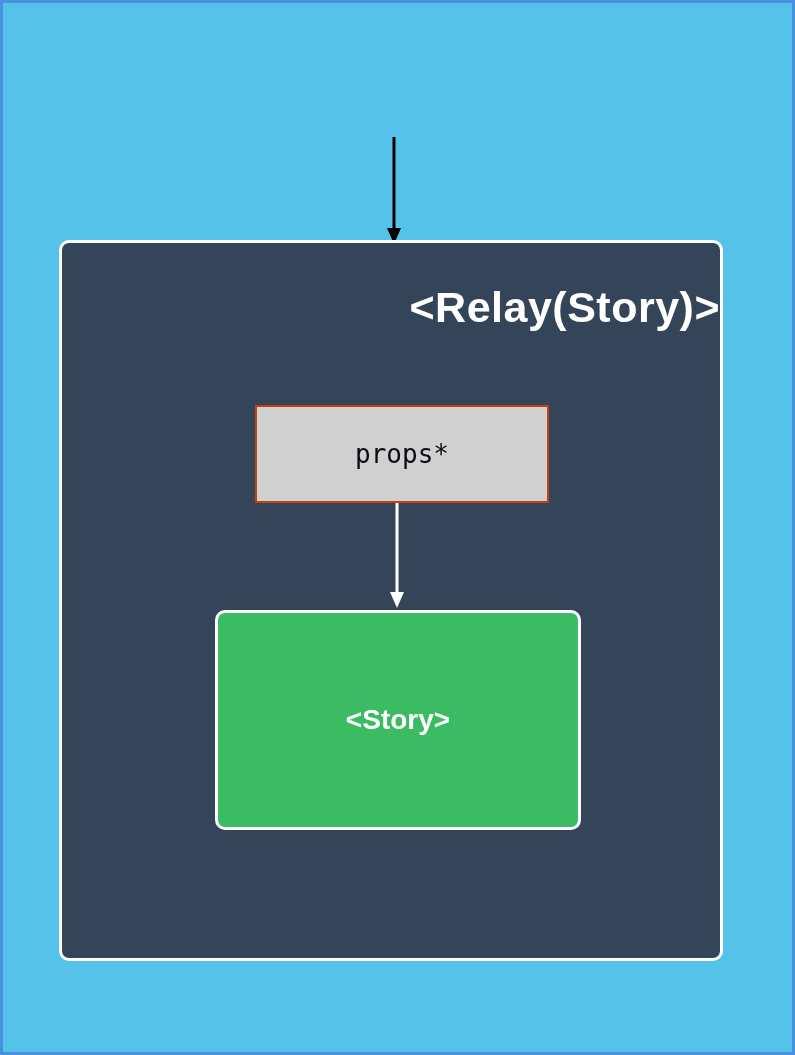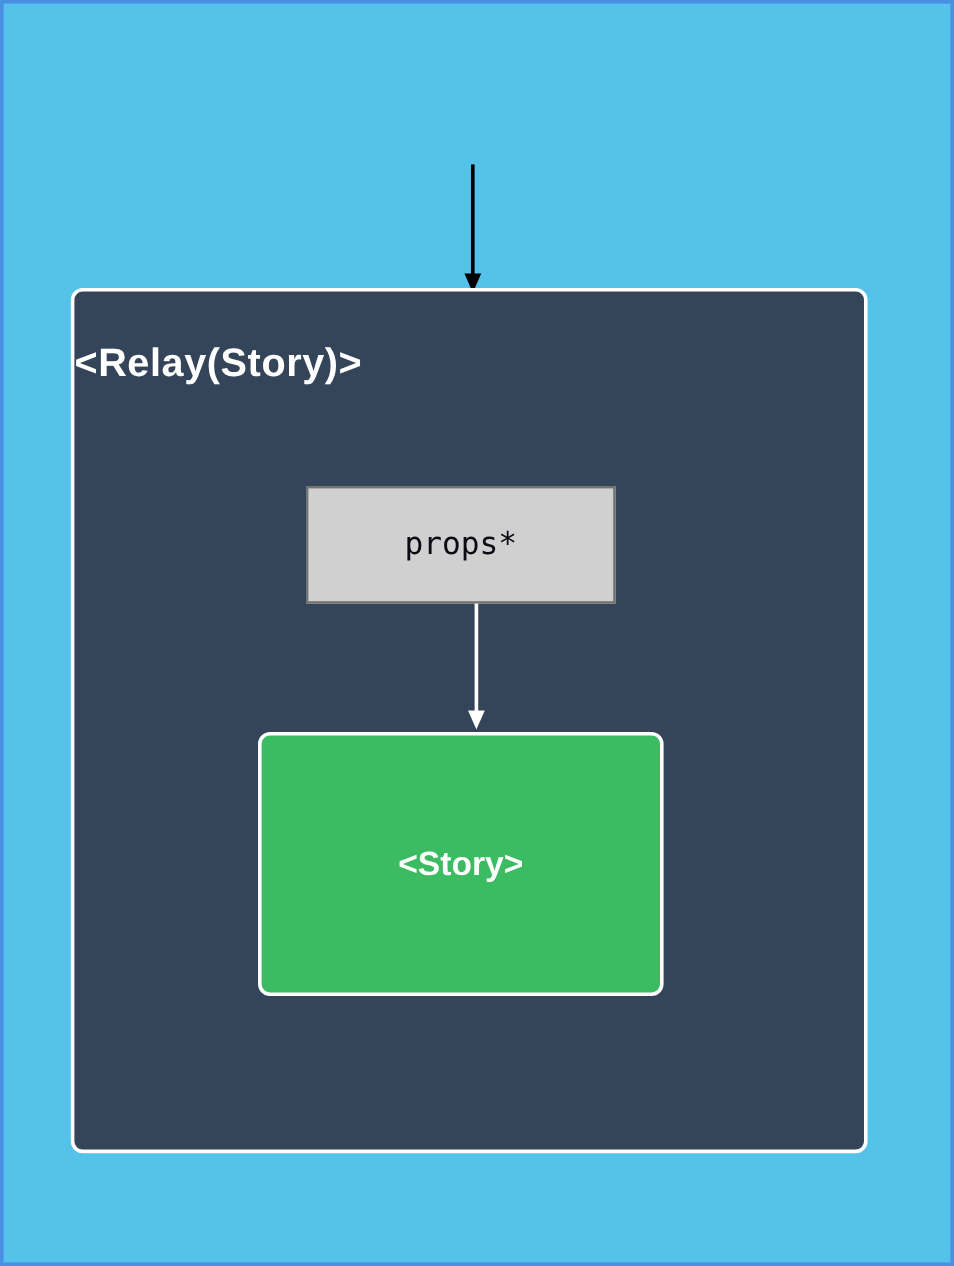--- a/index.html
+++ b/index.html
@@ -30,50 +30,50 @@
     font-size: 26px;
     color: #0b0b14;
   }
   .props-node {
     left: 265px; top: 48px;
     width: 248px; height: 86px;
     border: 2px solid var(--gray-border, #808080);
   }
   .props-star-node {
     left: 193px; top: 162px;   
-    width: 258px; height: 98px;
-    border: 2px solid #737373;
+    width: 294px; height: 98px;
+    border: 2px solid #c2410c;
   }
 
   
   .relay-container {
     position: absolute;
     left: 56px; top: 237px;
     width: 664px; height: 721px;
     box-sizing: border-box;
     background: var(--dark, #344459);
     border: 3px solid #ffffff;
     border-radius: 10px;
   }
   .relay-title {
     position: absolute;
     left: 0; top: 40px;
     width: 100%;
-    text-align: left;
+    text-align: right;
     color: #ffffff;
-    font-size: 33px;
+    font-size: 43px;
     font-weight: bold;
     letter-spacing: 0.5px;
   }
 
   
   .story-node {
     position: absolute;
     left: 153px; top: 367px;   
-    width: 338px; height: 220px;
+    width: 366px; height: 220px;
     box-sizing: border-box;
     background: var(--green, #3cbc62);
     border: 3px solid #ffffff;
     border-radius: 10px;
     display: flex;
     align-items: center;
     justify-content: center;
     color: #ffffff;
     font-size: 28px;
     font-weight: bold;

